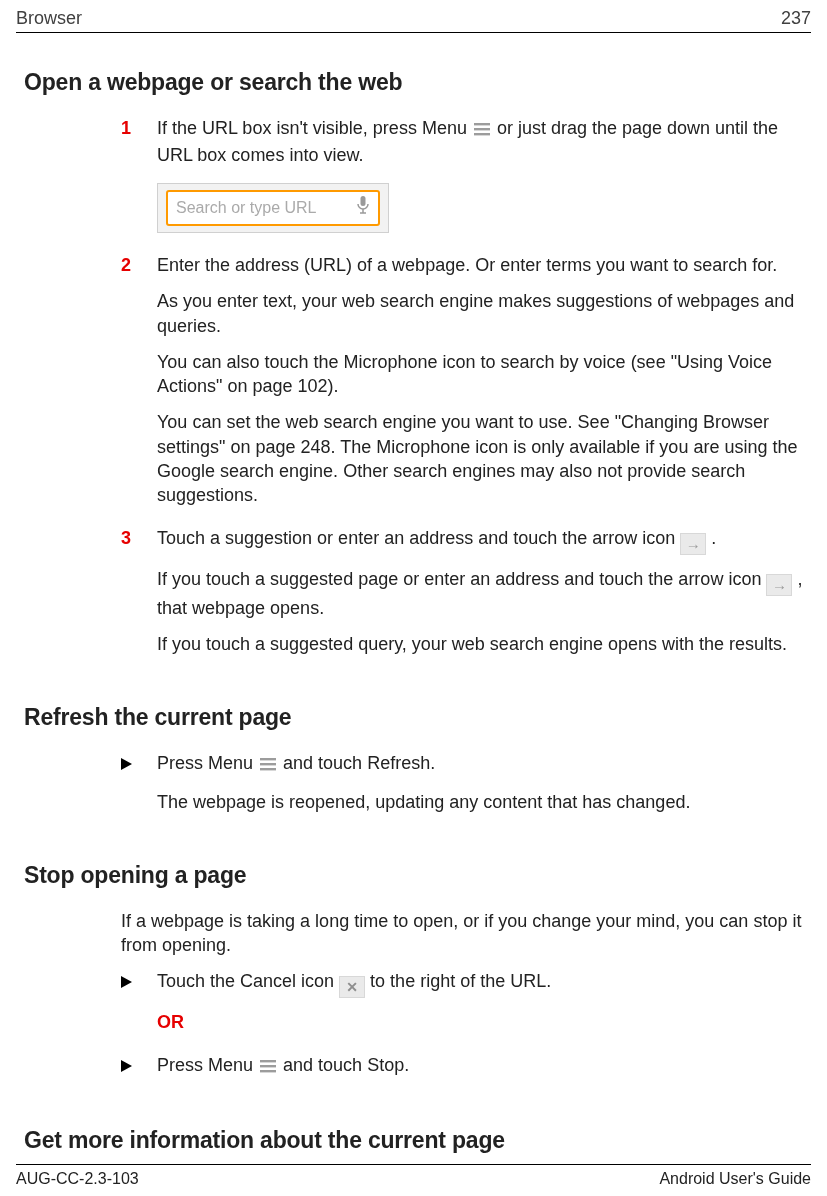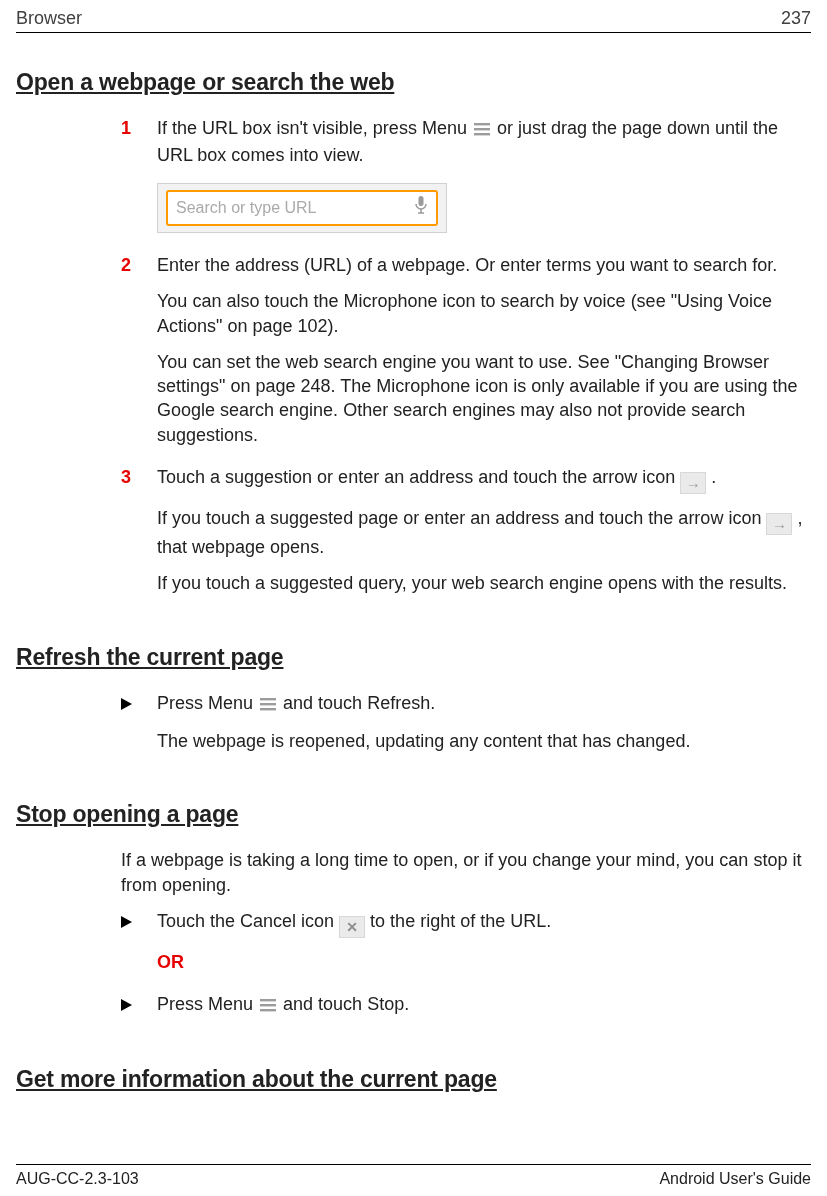--- a/index.html
+++ b/index.html
@@ -17,21 +17,21 @@
   .header-row {
     display: flex;
     justify-content: space-between;
     align-items: baseline;
     font-size: 18px;
     color: #404040;
     border-bottom: 1px solid #000;
     padding-bottom: 2px;
     margin-bottom: 34px;
   }
-  h1.section { font-size: 23px; font-weight: 700; margin: 34px 0 18px 0; letter-spacing: -0.2px; text-decoration: underline; }
+  h1.section { font-size: 23px; font-weight: 700; margin: 34px 0 18px 8px; letter-spacing: -0.2px; }
   h1.section.first { margin-top: 0; }
   .body-col { margin-left: 105px; margin-right: 5px; }
   .step { display: flex; margin-top: 6px; }
   .step-num { color: #e60000; font-weight: 700; width: 36px; flex-shrink: 0; font-size: 18px; }
   .step-body { flex: 1; }
   .step-body p { margin: 0 0 12px 0; }
   .bullet { display: flex; margin-top: 6px; }
   .bullet-tri { width: 36px; flex-shrink: 0; text-align: left; padding-top: 1px; }
   .bullet-tri svg { display: inline-block; }
   .or-text { color: #e60000; font-weight: 700; margin: 4px 0 10px 0; }
@@ -51,21 +51,21 @@
   }
   .urlbar-img {
     display: inline-block;
     border: 1px solid #d0d0d0;
     background: #f2f2f2;
     padding: 6px 8px;
     margin: 4px 0 14px 0;
   }
   .urlbar-inner {
     display: flex; align-items: center; gap: 10px;
-    width: 272px; height: 36px;
+    width: 214px; height: 36px;
     background: #fff;
     border: 2px solid #ff9a00;
     border-radius: 3px;
     padding: 0 8px;
     color: #aaa;
     font-size: 16px;
   }
   .urlbar-inner .placeholder { flex: 1; }
   .mic-icon { color: #888; }
   .footer {
@@ -115,20 +115,21 @@
           </span>
         </div>
       </div>
     </div>
   </div>
 
   <div class="step">
     <div class="step-num">2</div>
     <div class="step-body">
       <p>Enter the address (URL) of a webpage. Or enter terms you want to search for.</p>
+      <p>As you enter text, your web search engine makes suggestions of webpages and queries.</p>
       <p>You can also touch the Microphone icon to search by voice (see "Using Voice Actions" on page 102).</p>
       <p>You can set the web search engine you want to use. See "Changing Browser settings" on page 248. The Microphone icon is only available if you are using the Google search engine. Other search engines may also not provide search suggestions.</p>
     </div>
   </div>
 
   <div class="step">
     <div class="step-num">3</div>
     <div class="step-body">
       <p>
         <span>Touch a suggestion or enter an address and touch the arrow icon </span><span class="arrow-icon-box">→</span><span> .</span>

